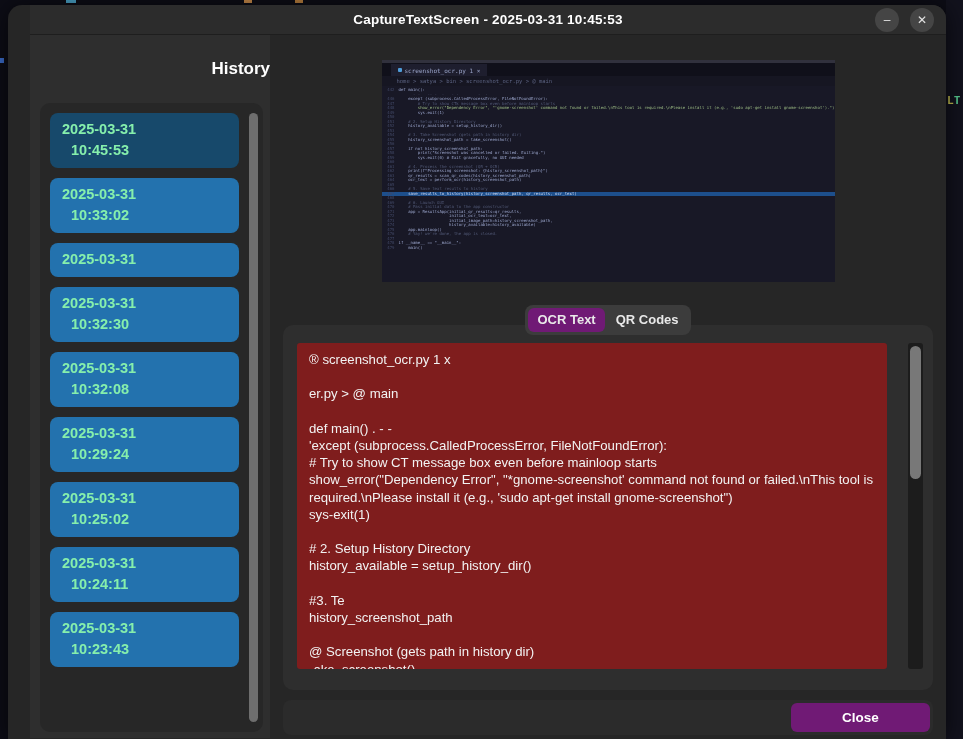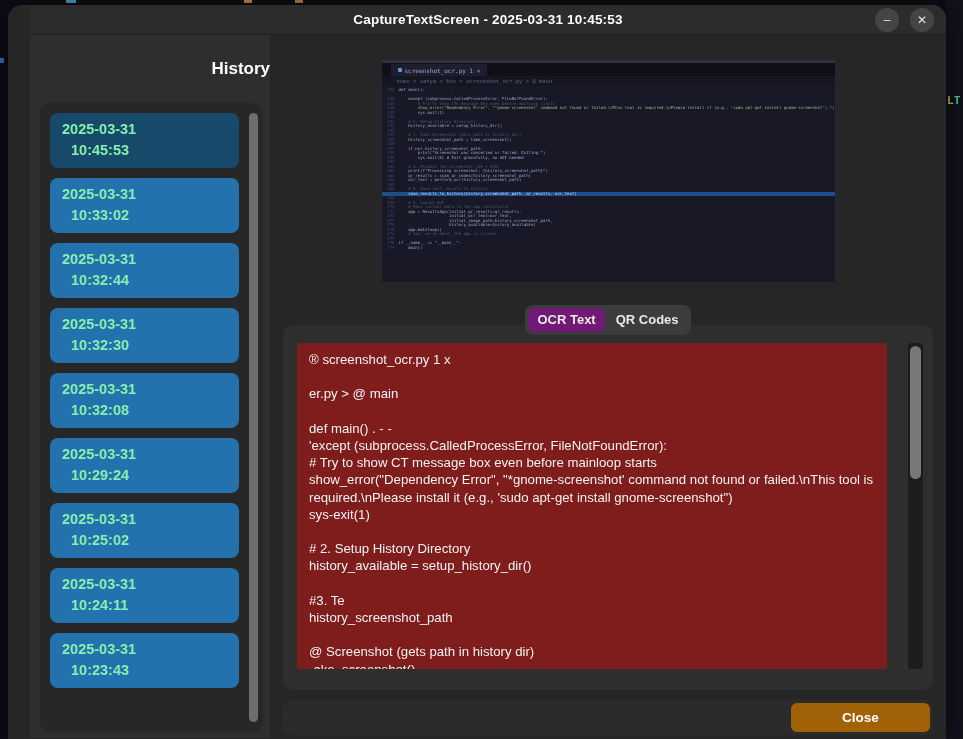--- a/index.html
+++ b/index.html
@@ -104,21 +104,21 @@
   .ocr-scroll-track {
     position:absolute; right:10px; top:18px; bottom:21px; width:15px;
     background:#1c1c1c; border-radius:3px;
   }
   .ocr-scroll-thumb { position:absolute; left:2px; right:2px; top:3px; height:133px; background:#787878; border-radius:6px; }
 
   
   .footer { position:relative; margin:10px 13px 0; height:35px; background:#2b2b2b; border-radius:8px; }
   .close-btn {
     position:absolute; right:3px; top:3px; width:139px; height:29px;
-    background:#a16207; border-radius:6px; color:#fff; font-weight:bold; font-size:13.5px;
+    background:#701a75; border-radius:6px; color:#fff; font-weight:bold; font-size:13.5px;
     display:flex; align-items:center; justify-content:center; cursor:default;
   }
 </style>
 </head>
 <body>
 
 <div class="desk-mark" style="left:66px; top:0; width:10px; background:#4aa3c7;"></div>
 <div class="desk-mark" style="left:244px; top:0; width:8px; background:#c78a4a;"></div>
 <div class="desk-mark" style="left:295px; top:0; width:8px; background:#b97f3e;"></div>
 <div class="desk-mark" style="left:0; top:58px; width:4px; height:5px; background:#3b6ccc;"></div>
@@ -150,21 +150,20 @@
             <div class="hist-item sel">
               <div class="hd">2025-03-31</div>
               <div class="ht">10:45:53</div>
             </div>
             <div class="hist-item">
               <div class="hd">2025-03-31</div>
               <div class="ht">10:33:02</div>
             </div>
             <div class="hist-item">
               <div class="hd">2025-03-31</div>
-              <div class="ht">10:32:44</div>
             </div>
             <div class="hist-item">
               <div class="hd">2025-03-31</div>
               <div class="ht">10:32:30</div>
             </div>
             <div class="hist-item">
               <div class="hd">2025-03-31</div>
               <div class="ht">10:32:08</div>
             </div>
             <div class="hist-item">

